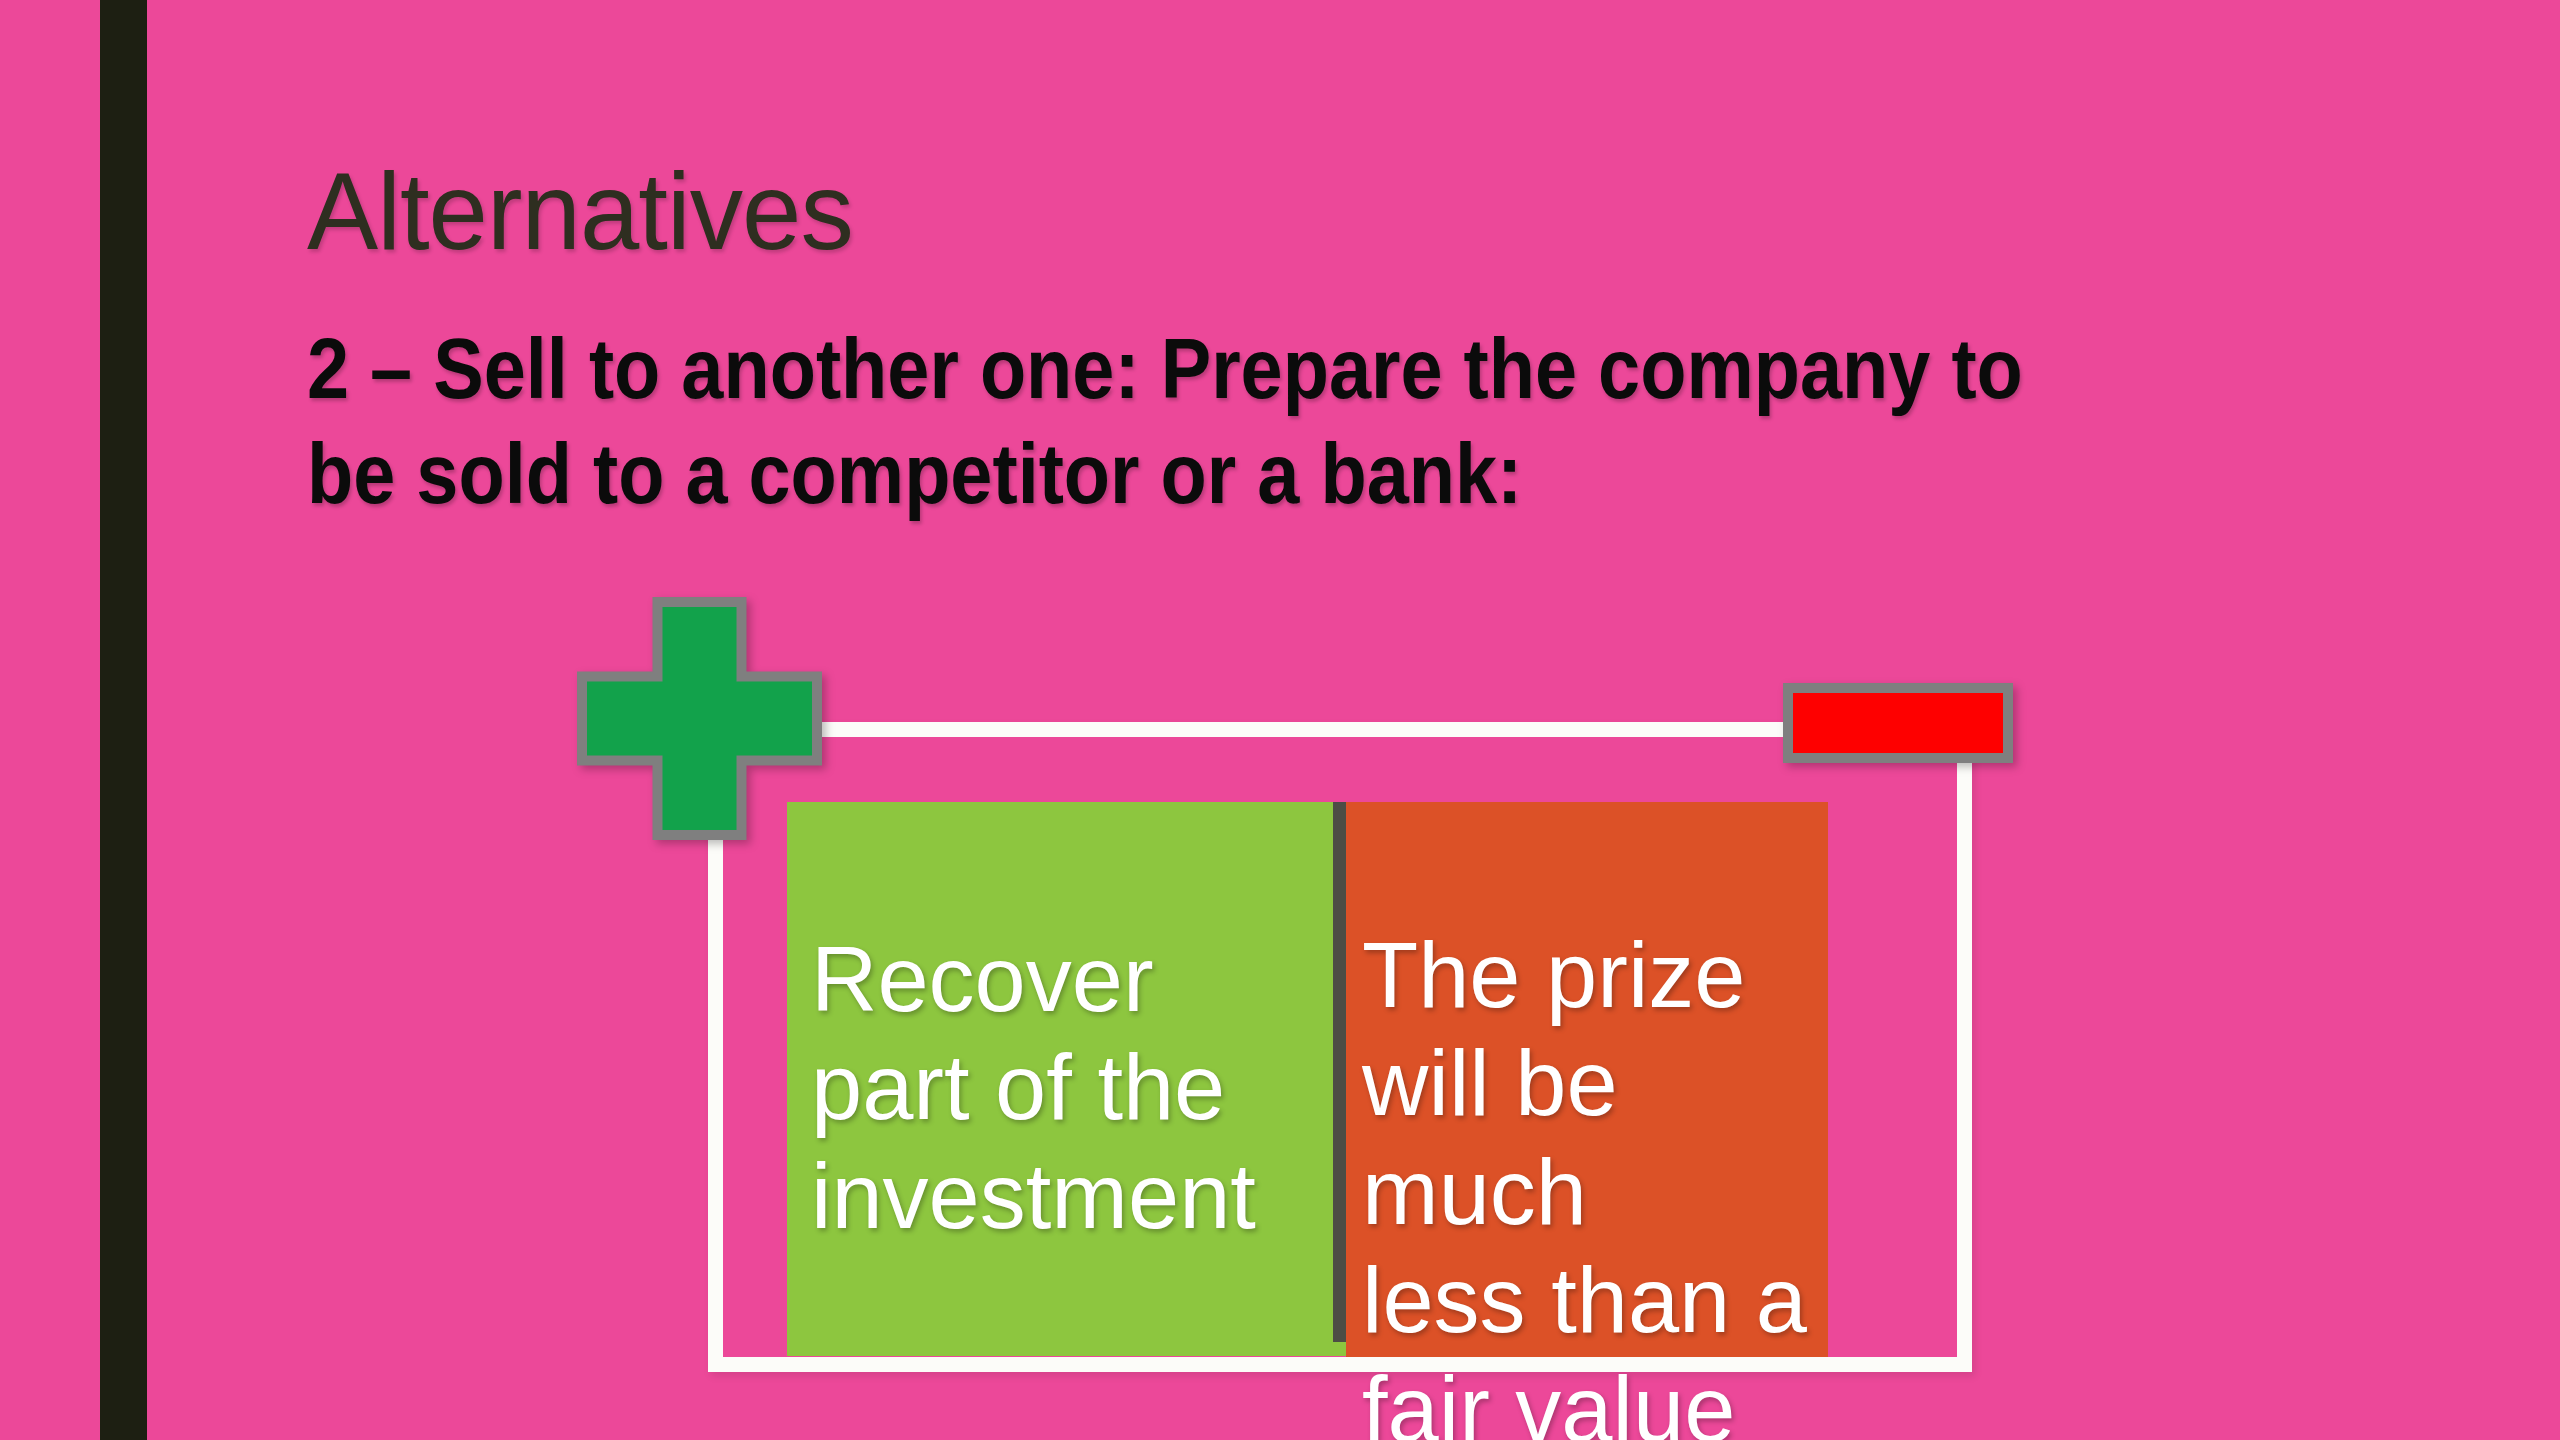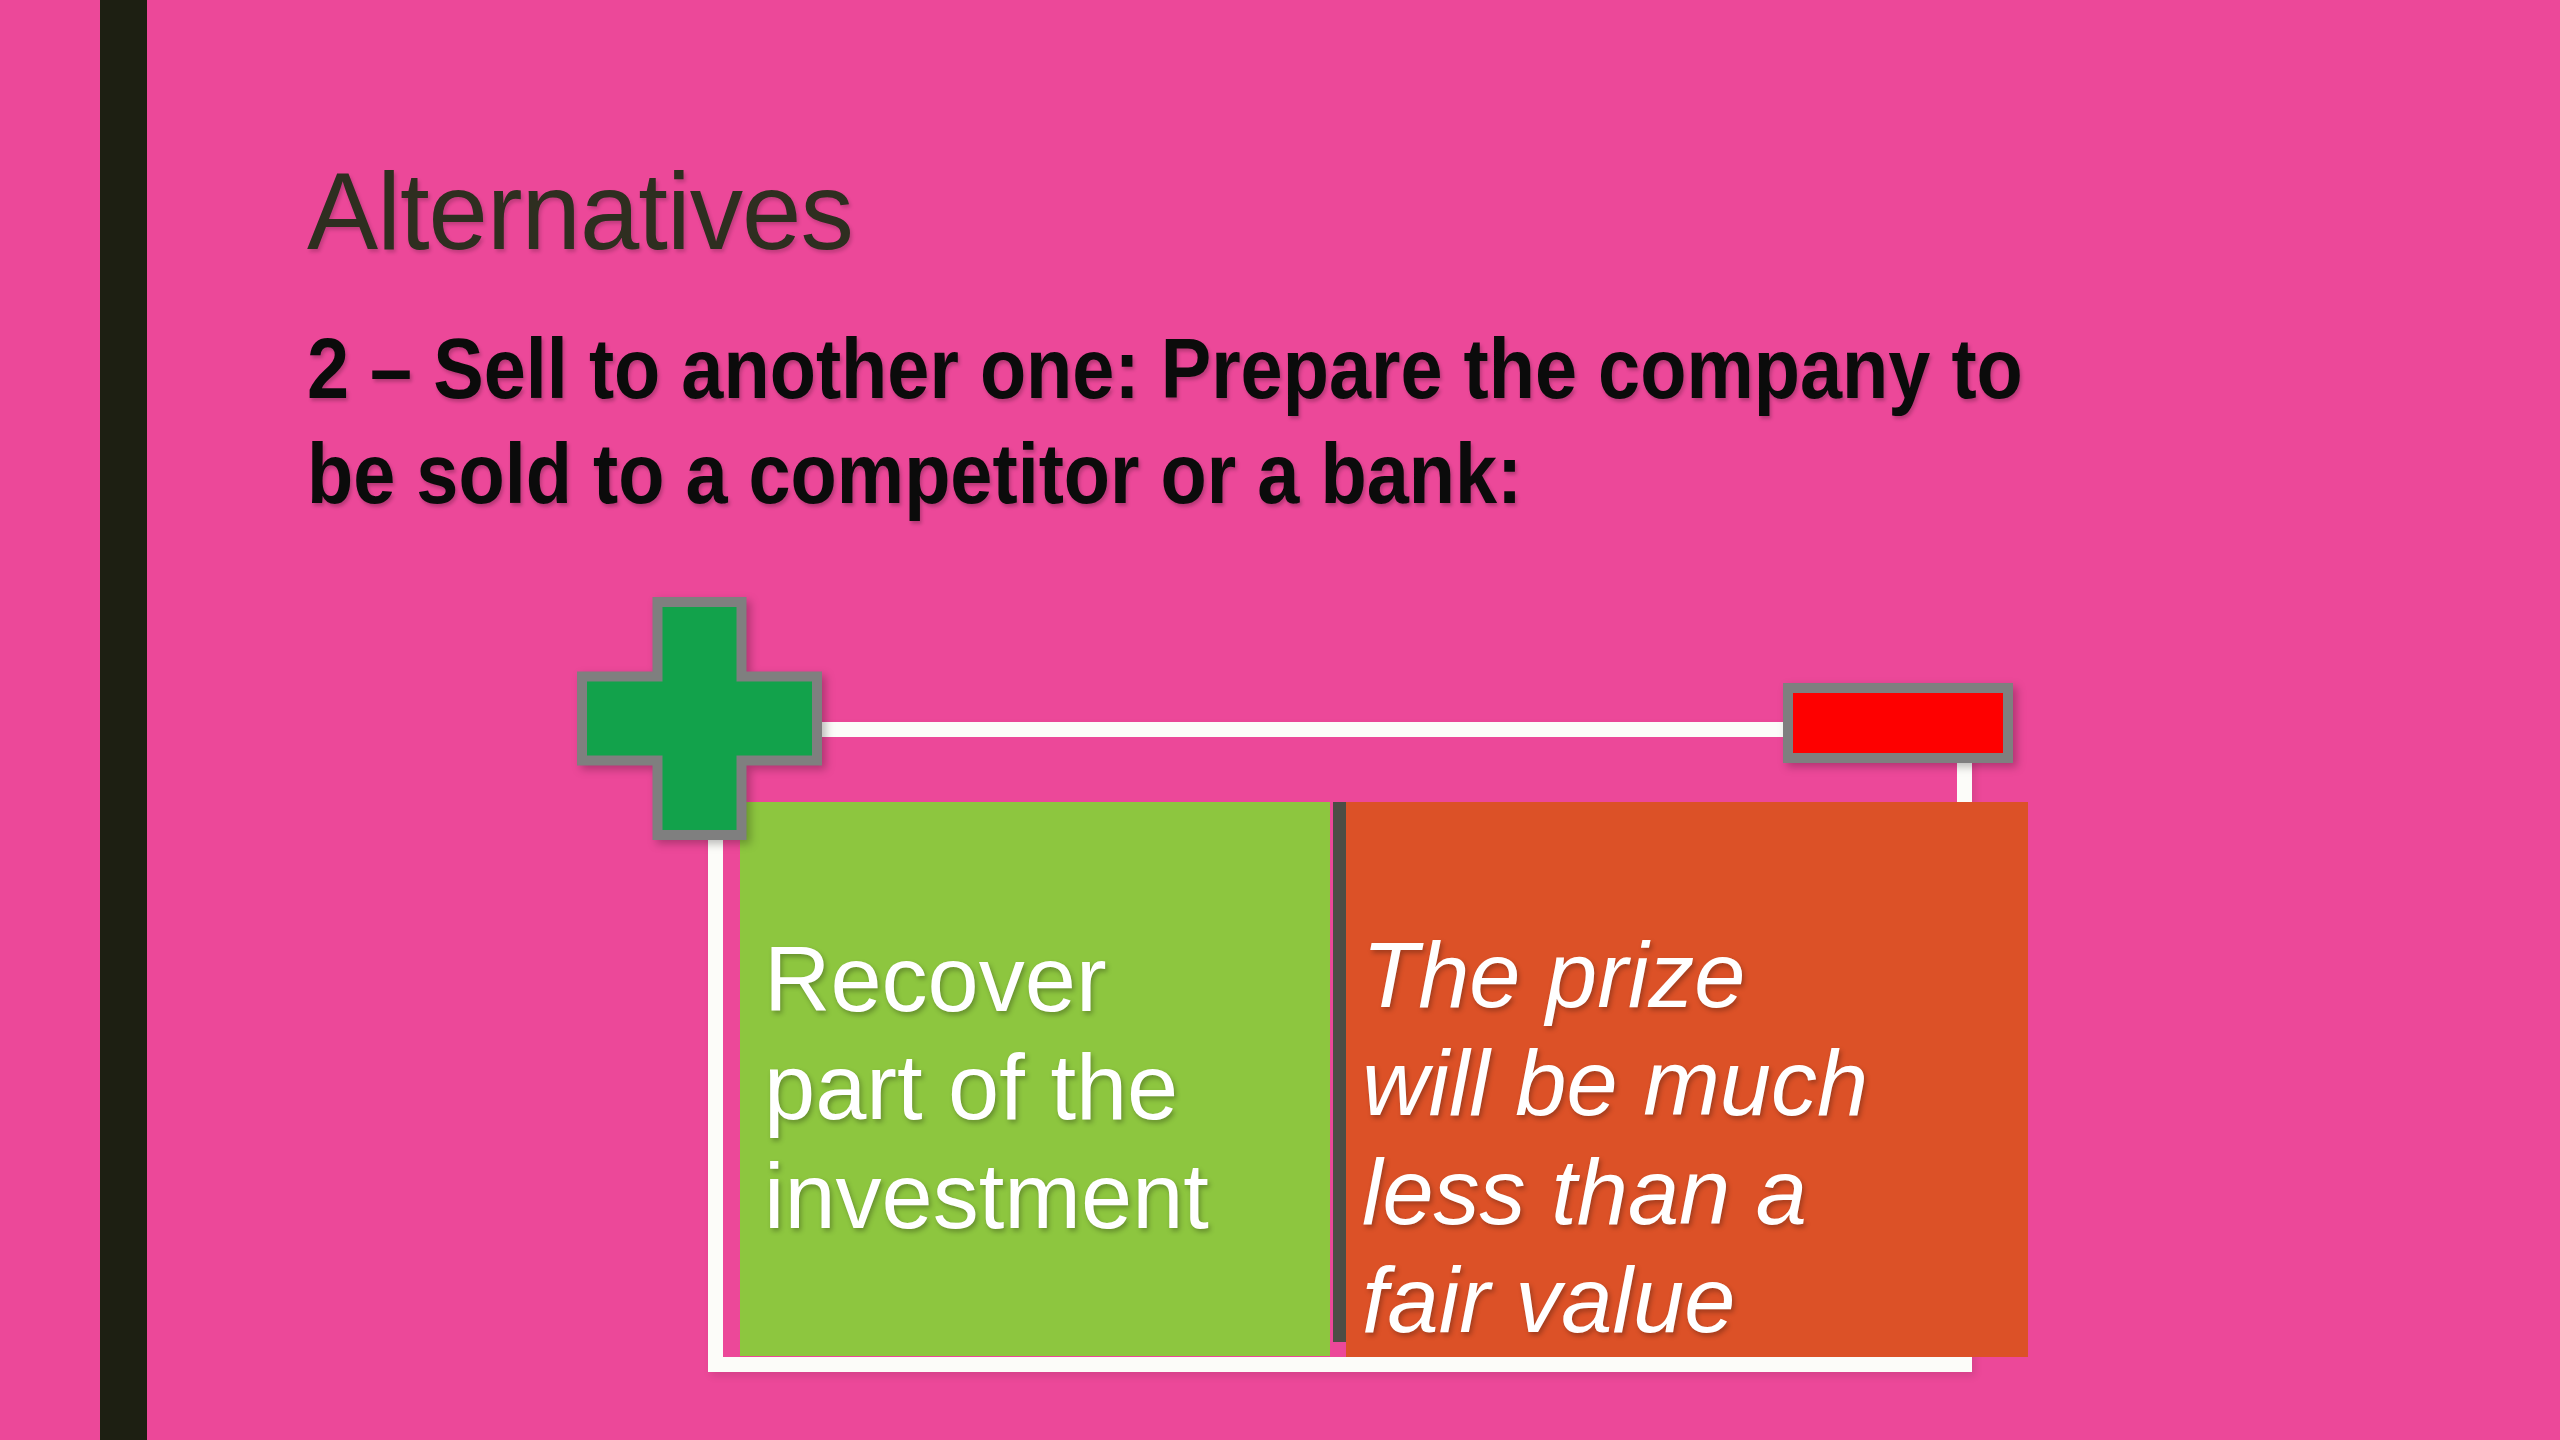--- a/index.html
+++ b/index.html
@@ -37,26 +37,26 @@
     border: 15px solid #fcfcf9; box-sizing: border-box;
     box-shadow: 3px 4px 8px rgba(0,0,0,0.10);
   }
   .box {
     position: absolute; top: 802px; box-sizing: border-box;
     color: #ffffff; font-size: 92px; line-height: 1.18;
     white-space: pre-line;
     text-shadow: 2px 3px 5px rgba(0,0,0,0.28);
   }
   .box-pros {
-    left: 740px; width: 590px; height: 554px;
+    left: 787px; width: 590px; height: 554px;
     background: #8dc63f; padding: 14px 18px 12px 24px;
   }
   .box-cons {
-    left: 1346px; width: 682px; height: 555px;
-    background: #dc5127; padding: 10px 14px 0 16px; font-style: italic;
+    left: 1346px; width: 482px; height: 555px;
+    background: #dc5127; padding: 10px 14px 0 16px;
   }
   .divider {
     position: absolute; left: 1333px; top: 802px; width: 13px; height: 540px;
     background: #4d4d45;
   }
   .plus-icon {
     position: absolute; left: 577px; top: 597px; width: 245px; height: 243px;
     filter: drop-shadow(4px 4px 4px rgba(0,0,0,0.25));
   }
   .minus-icon {

